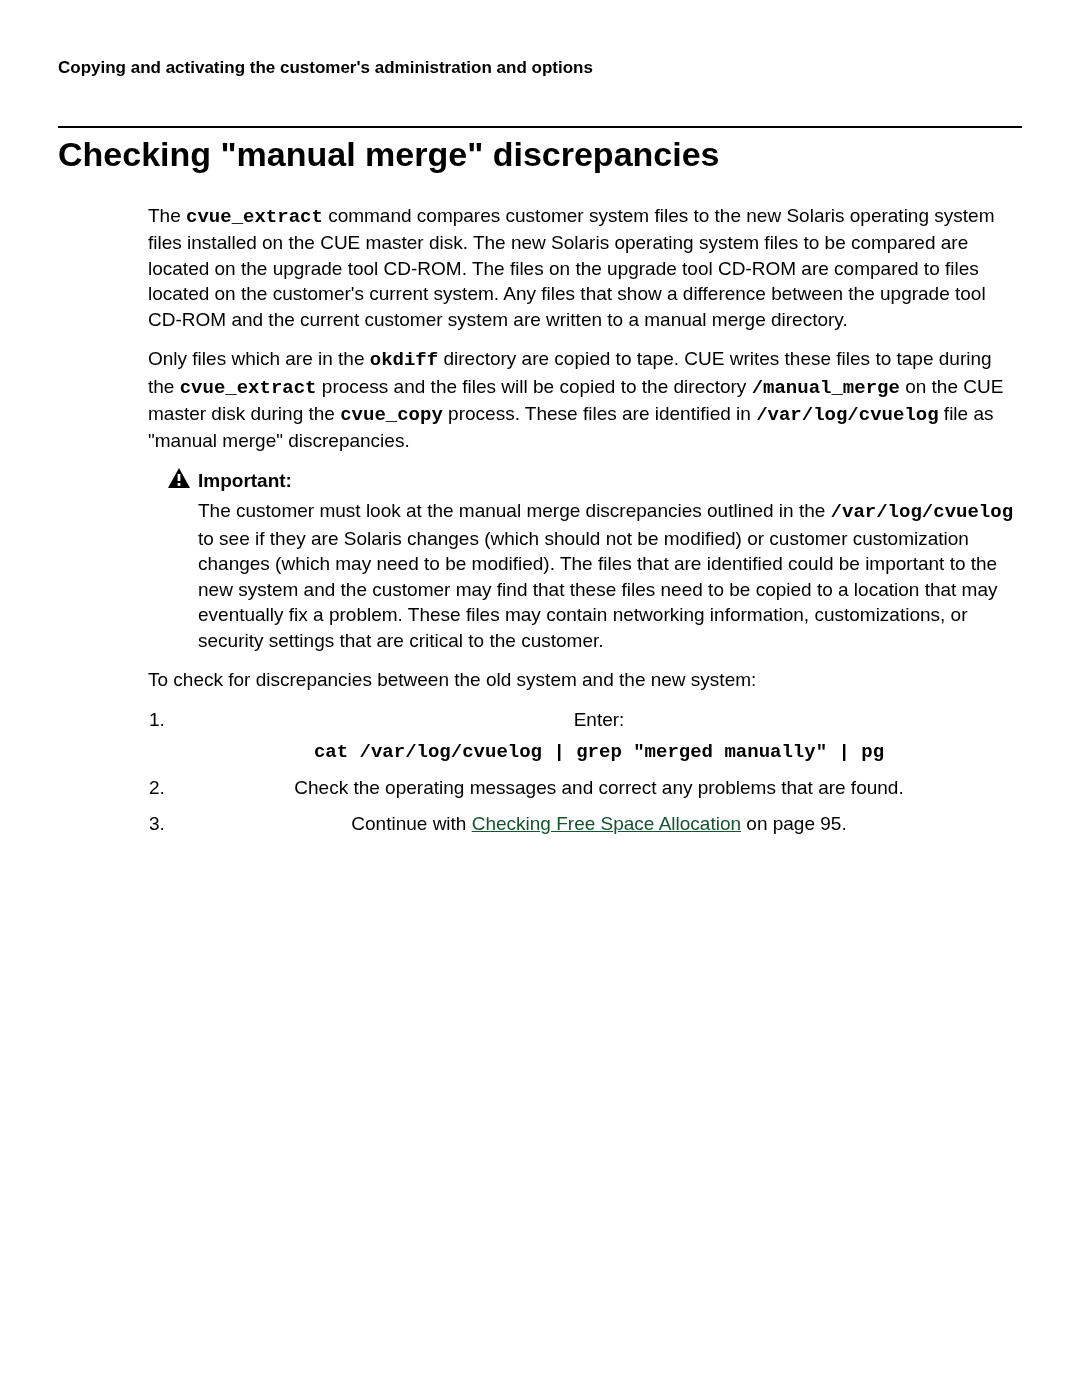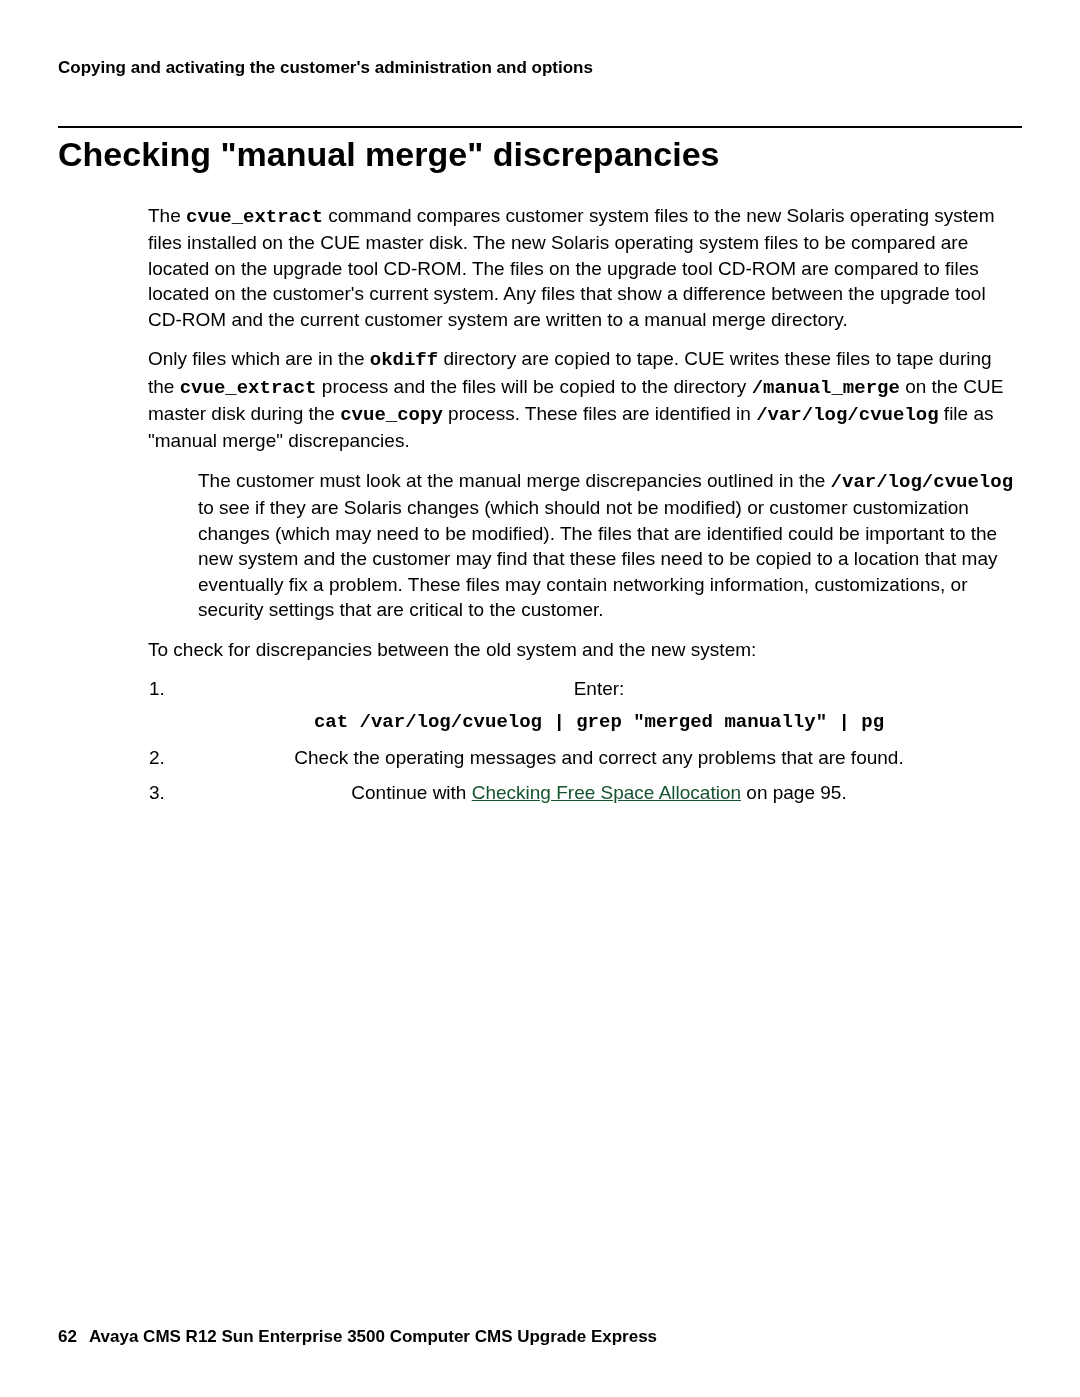--- a/index.html
+++ b/index.html
@@ -109,37 +109,44 @@
 
     <p>
       <span>The </span><span class="mono">cvue_extract</span><span> command compares customer system files to the new Solaris operating system files installed on the CUE master disk. The new Solaris operating system files to be compared are located on the upgrade tool CD-ROM. The files on the upgrade tool CD-ROM are compared to files located on the customer's current system. Any files that show a difference between the upgrade tool CD-ROM and the current customer system are written to a manual merge directory.</span>
     </p>
 
     <p>
       <span>Only files which are in the </span><span class="mono">okdiff</span><span> directory are copied to tape. CUE writes these files to tape during the </span><span class="mono">cvue_extract</span><span> process and the files will be copied to the directory </span><span class="mono">/manual_merge</span><span> on the CUE master disk during the </span><span class="mono">cvue_copy</span><span> process. These files are identified in </span><span class="mono">/var/log/cvuelog</span><span> file as "manual merge" discrepancies.</span>
     </p>
 
     <div class="important-block">
+      <div class="important-head">
+        <span class="warn-icon">
+          <svg width="22" height="20" viewBox="0 0 22 20">
+            <polygon points="11,0 22,20 0,20" fill="#000"></polygon>
+            <rect x="9.6" y="6" width="2.8" height="7" fill="#fff"></rect>
+            <rect x="9.6" y="15" width="2.8" height="2.8" fill="#fff"></rect>
+          </svg>
+        </span>
+        <span>Important:</span>
+      </div>
       <p style="margin-left:0;">
         <span>The customer must look at the manual merge discrepancies outlined in the </span><span class="mono">/var/log/cvuelog</span><span> to see if they are Solaris changes (which should not be modified) or customer customization changes (which may need to be modified). The files that are identified could be important to the new system and the customer may find that these files need to be copied to a location that may eventually fix a problem. These files may contain networking information, customizations, or security settings that are critical to the customer.</span>
       </p>
     </div>
 
     <p>To check for discrepancies between the old system and the new system:</p>
 
     <ol class="steps">
       <li>
         <span>Enter:</span>
         <span class="cmd">cat /var/log/cvuelog | grep "merged manually" | pg</span>
       </li>
       <li>Check the operating messages and correct any problems that are found.</li>
       <li>
         <span>Continue with </span><a href="#" class="xref">Checking Free Space Allocation</a><span> on page 95.</span>
       </li>
     </ol>
 
   </div>
 
-  <div class="footer">
-    <span class="pnum">62</span><span>Avaya CMS R12 Sun Enterprise 3500 Computer CMS Upgrade Express</span>
-  </div>
 
 </div>
 
 </body></html>

